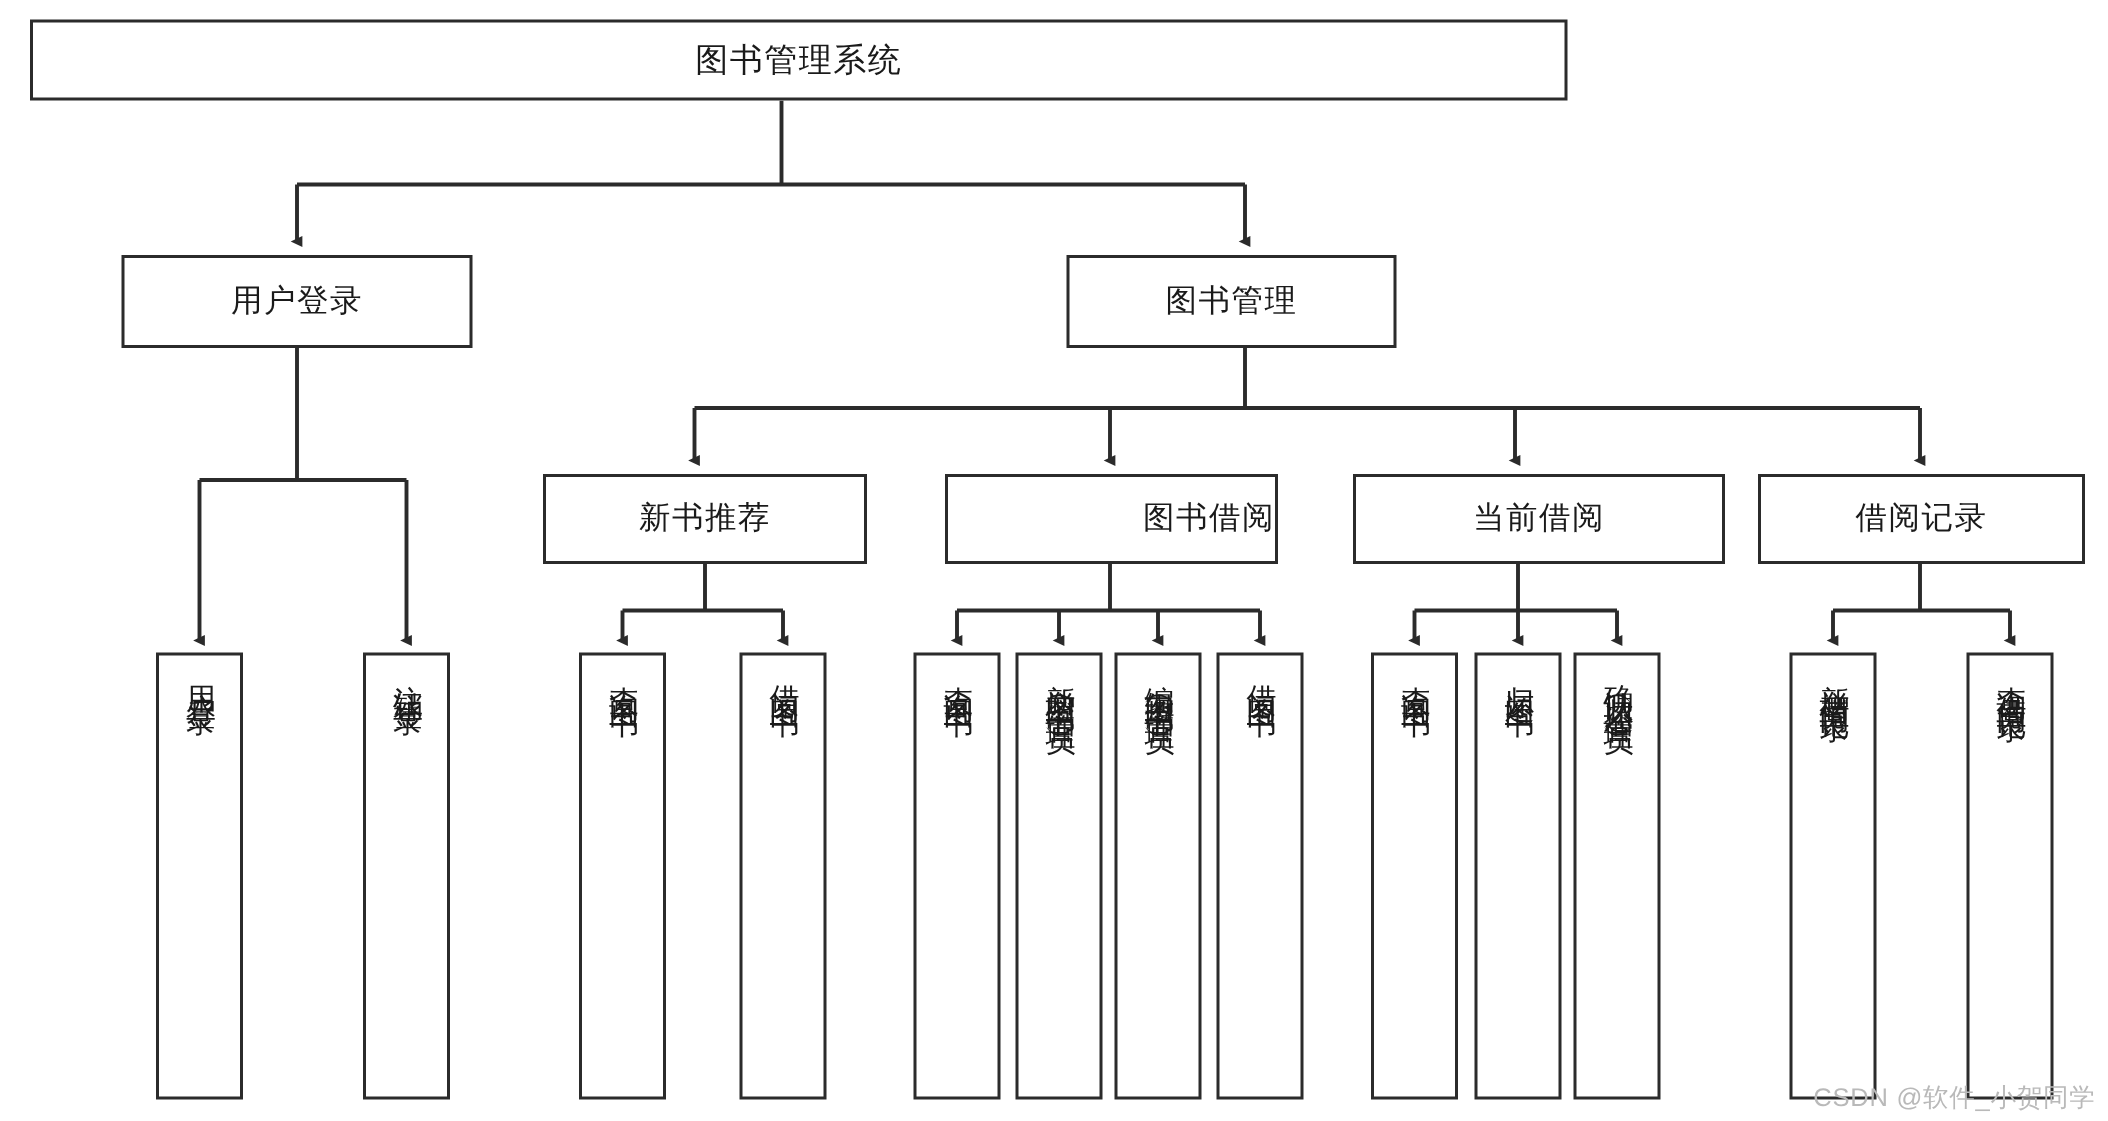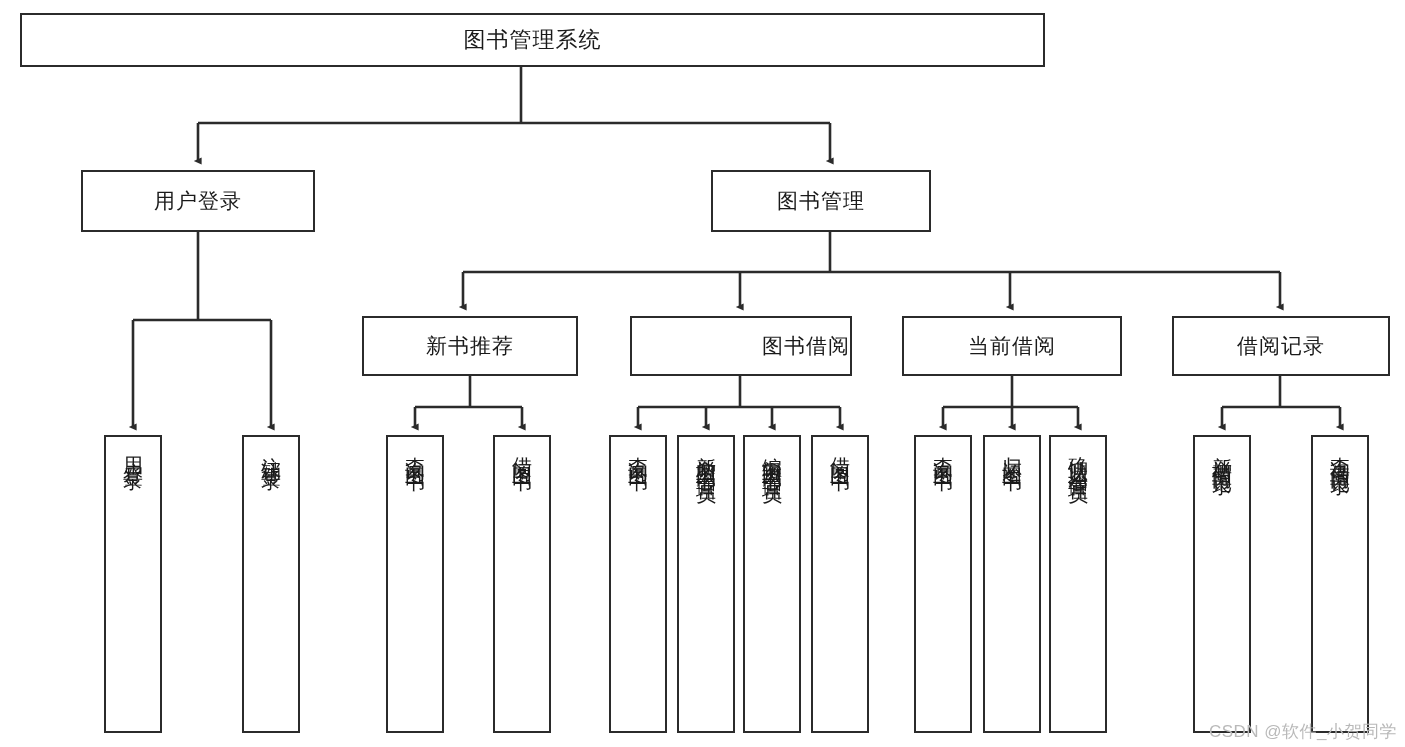--- a/index.html
+++ b/index.html
@@ -141,21 +141,21 @@
   <div class="node horiz" style="left:711px; top:170px; width:220px; height:62px;">
     <span class="label">图书管理</span>
   </div>
 
   <div class="node horiz" style="left:362px; top:316px; width:216px; height:60px;">
     <span class="label">新书推荐</span>
   </div>
   <div class="node horiz" style="left:630px; top:316px; width:222px; height:60px;justify-content:flex-end;">
     <span class="label">图书借阅</span>
   </div>
-  <div class="node horiz" style="left:902px; top:316px; width:220px; height:60px;">
+  <div class="node horiz" style="left:902px; top:316px; width:248px; height:60px;">
     <span class="label">当前借阅</span>
   </div>
   <div class="node horiz" style="left:1172px; top:316px; width:218px; height:60px;">
     <span class="label">借阅记录</span>
   </div>
 
   <div class="node vert" style="left:104px; top:435px; width:58px; height:298px;">
     <span class="label">用户登录</span>
   </div>
   <div class="node vert" style="left:242px; top:435px; width:58px; height:298px;">

